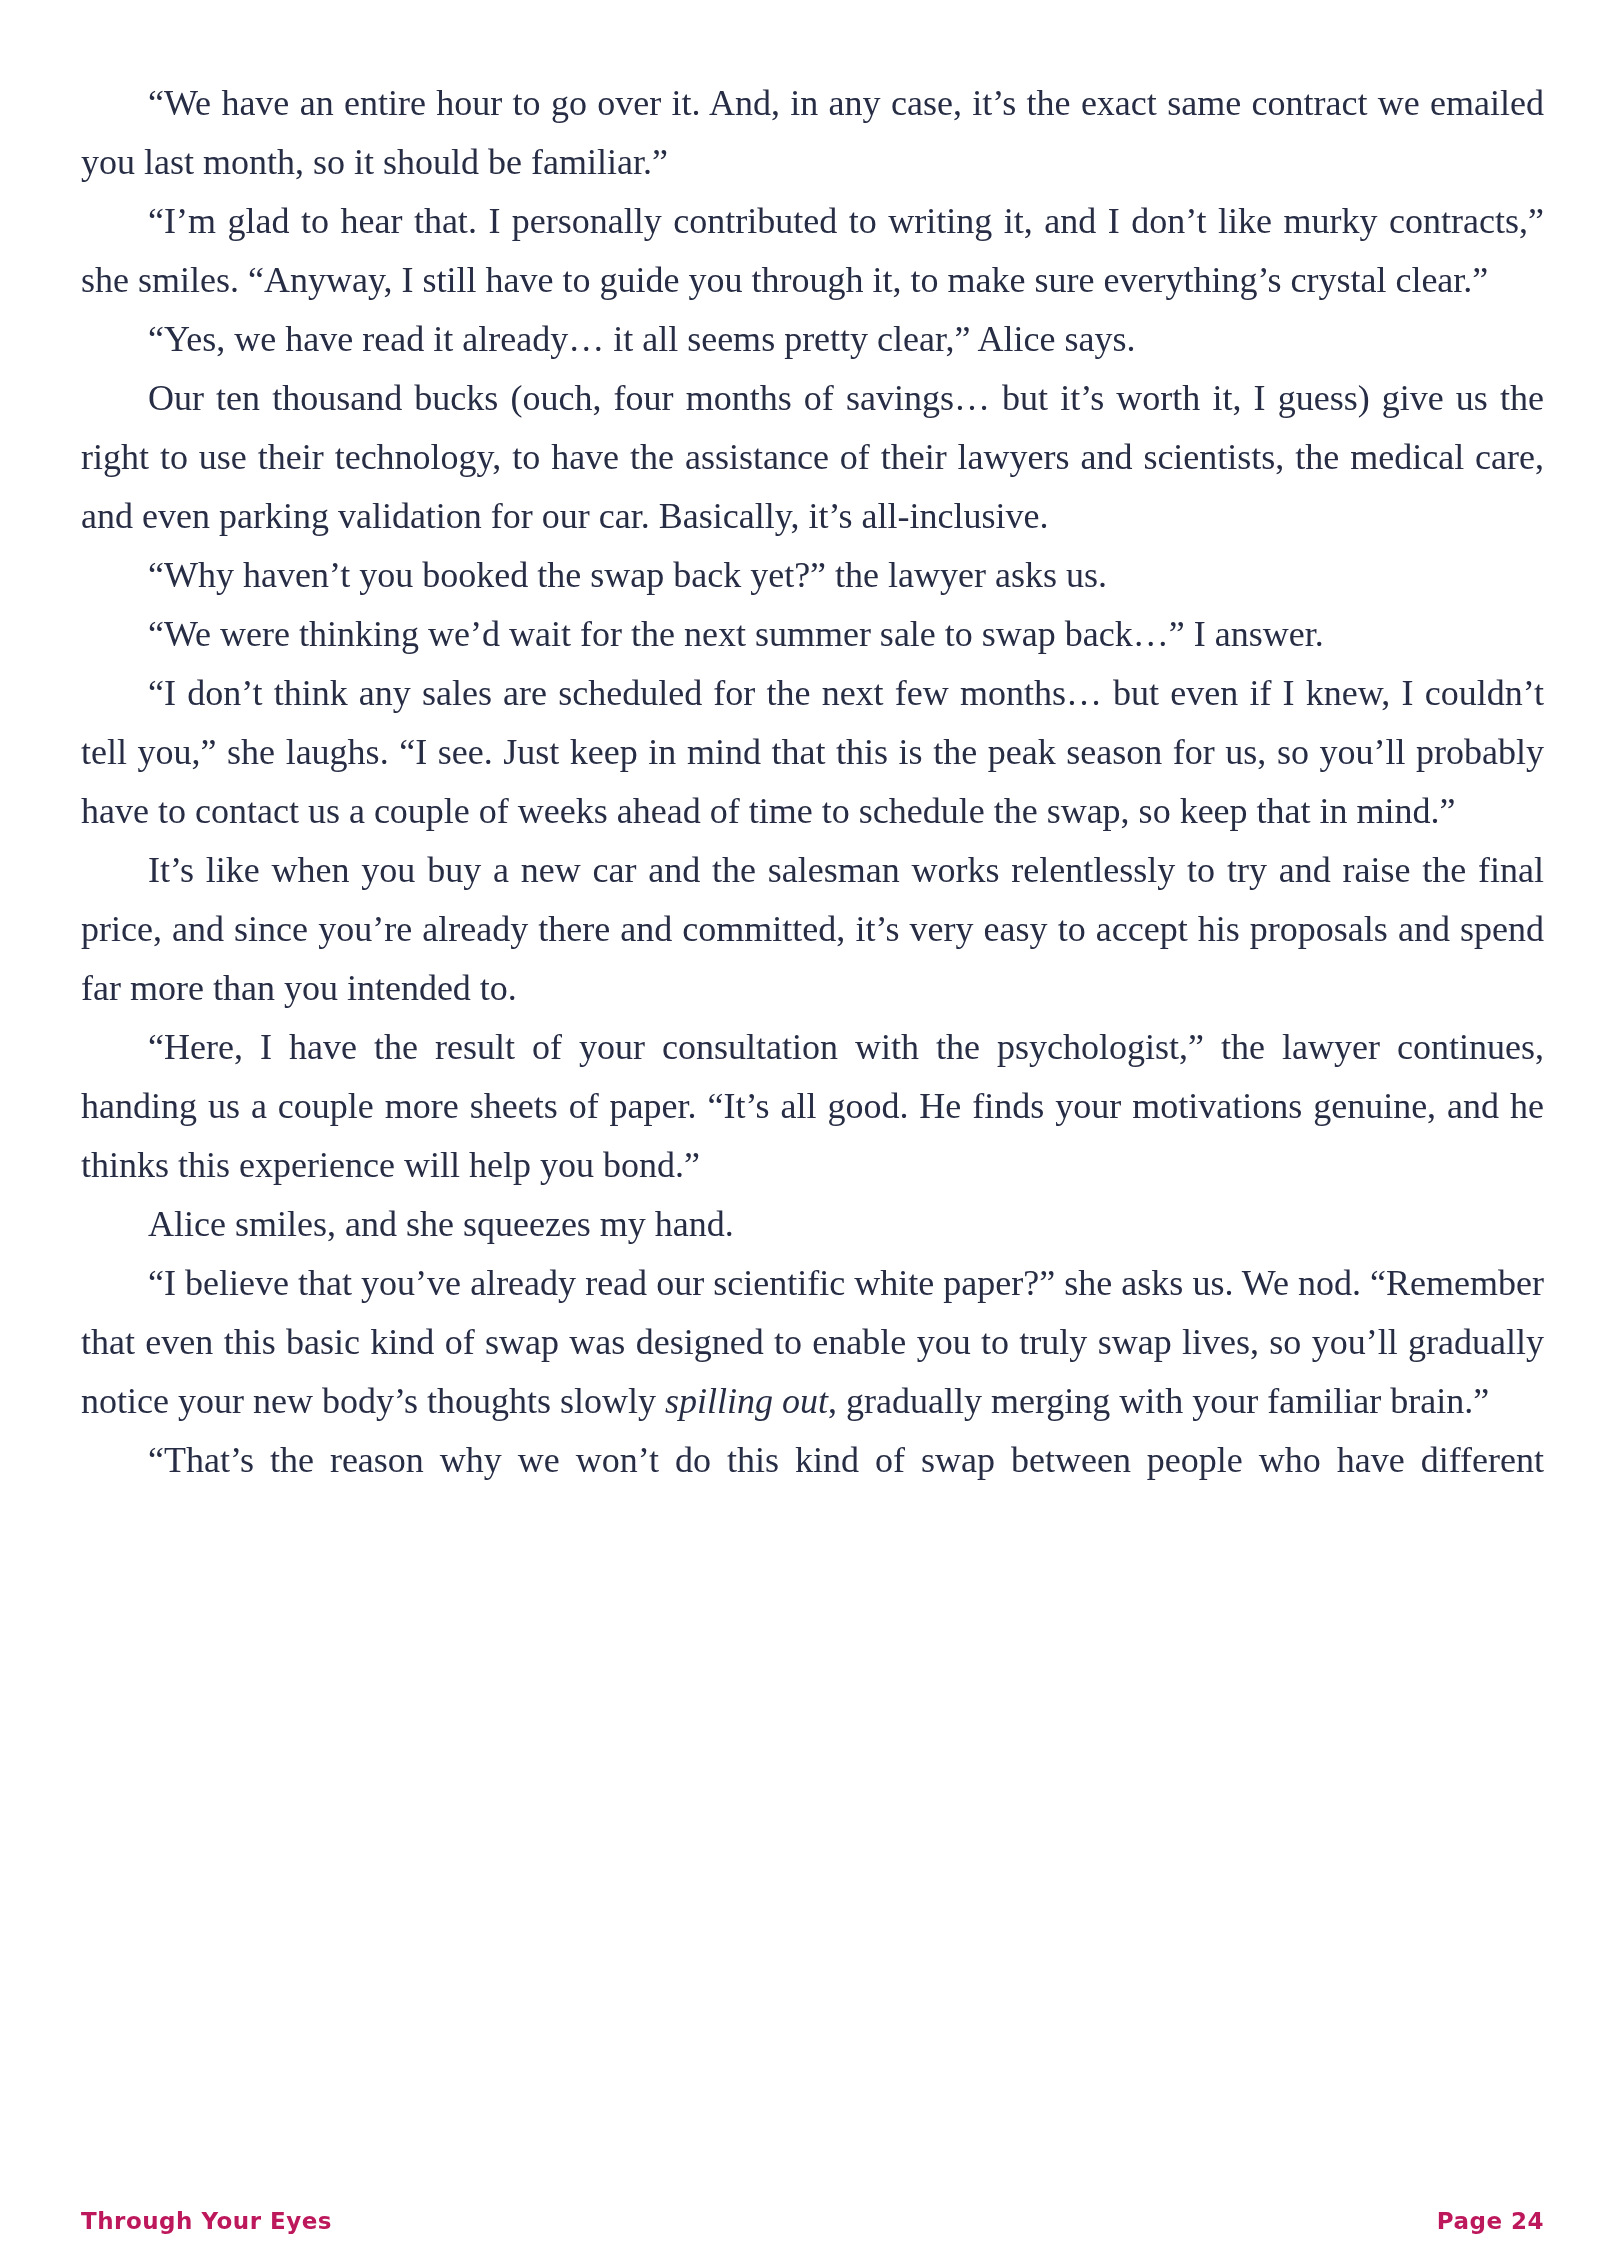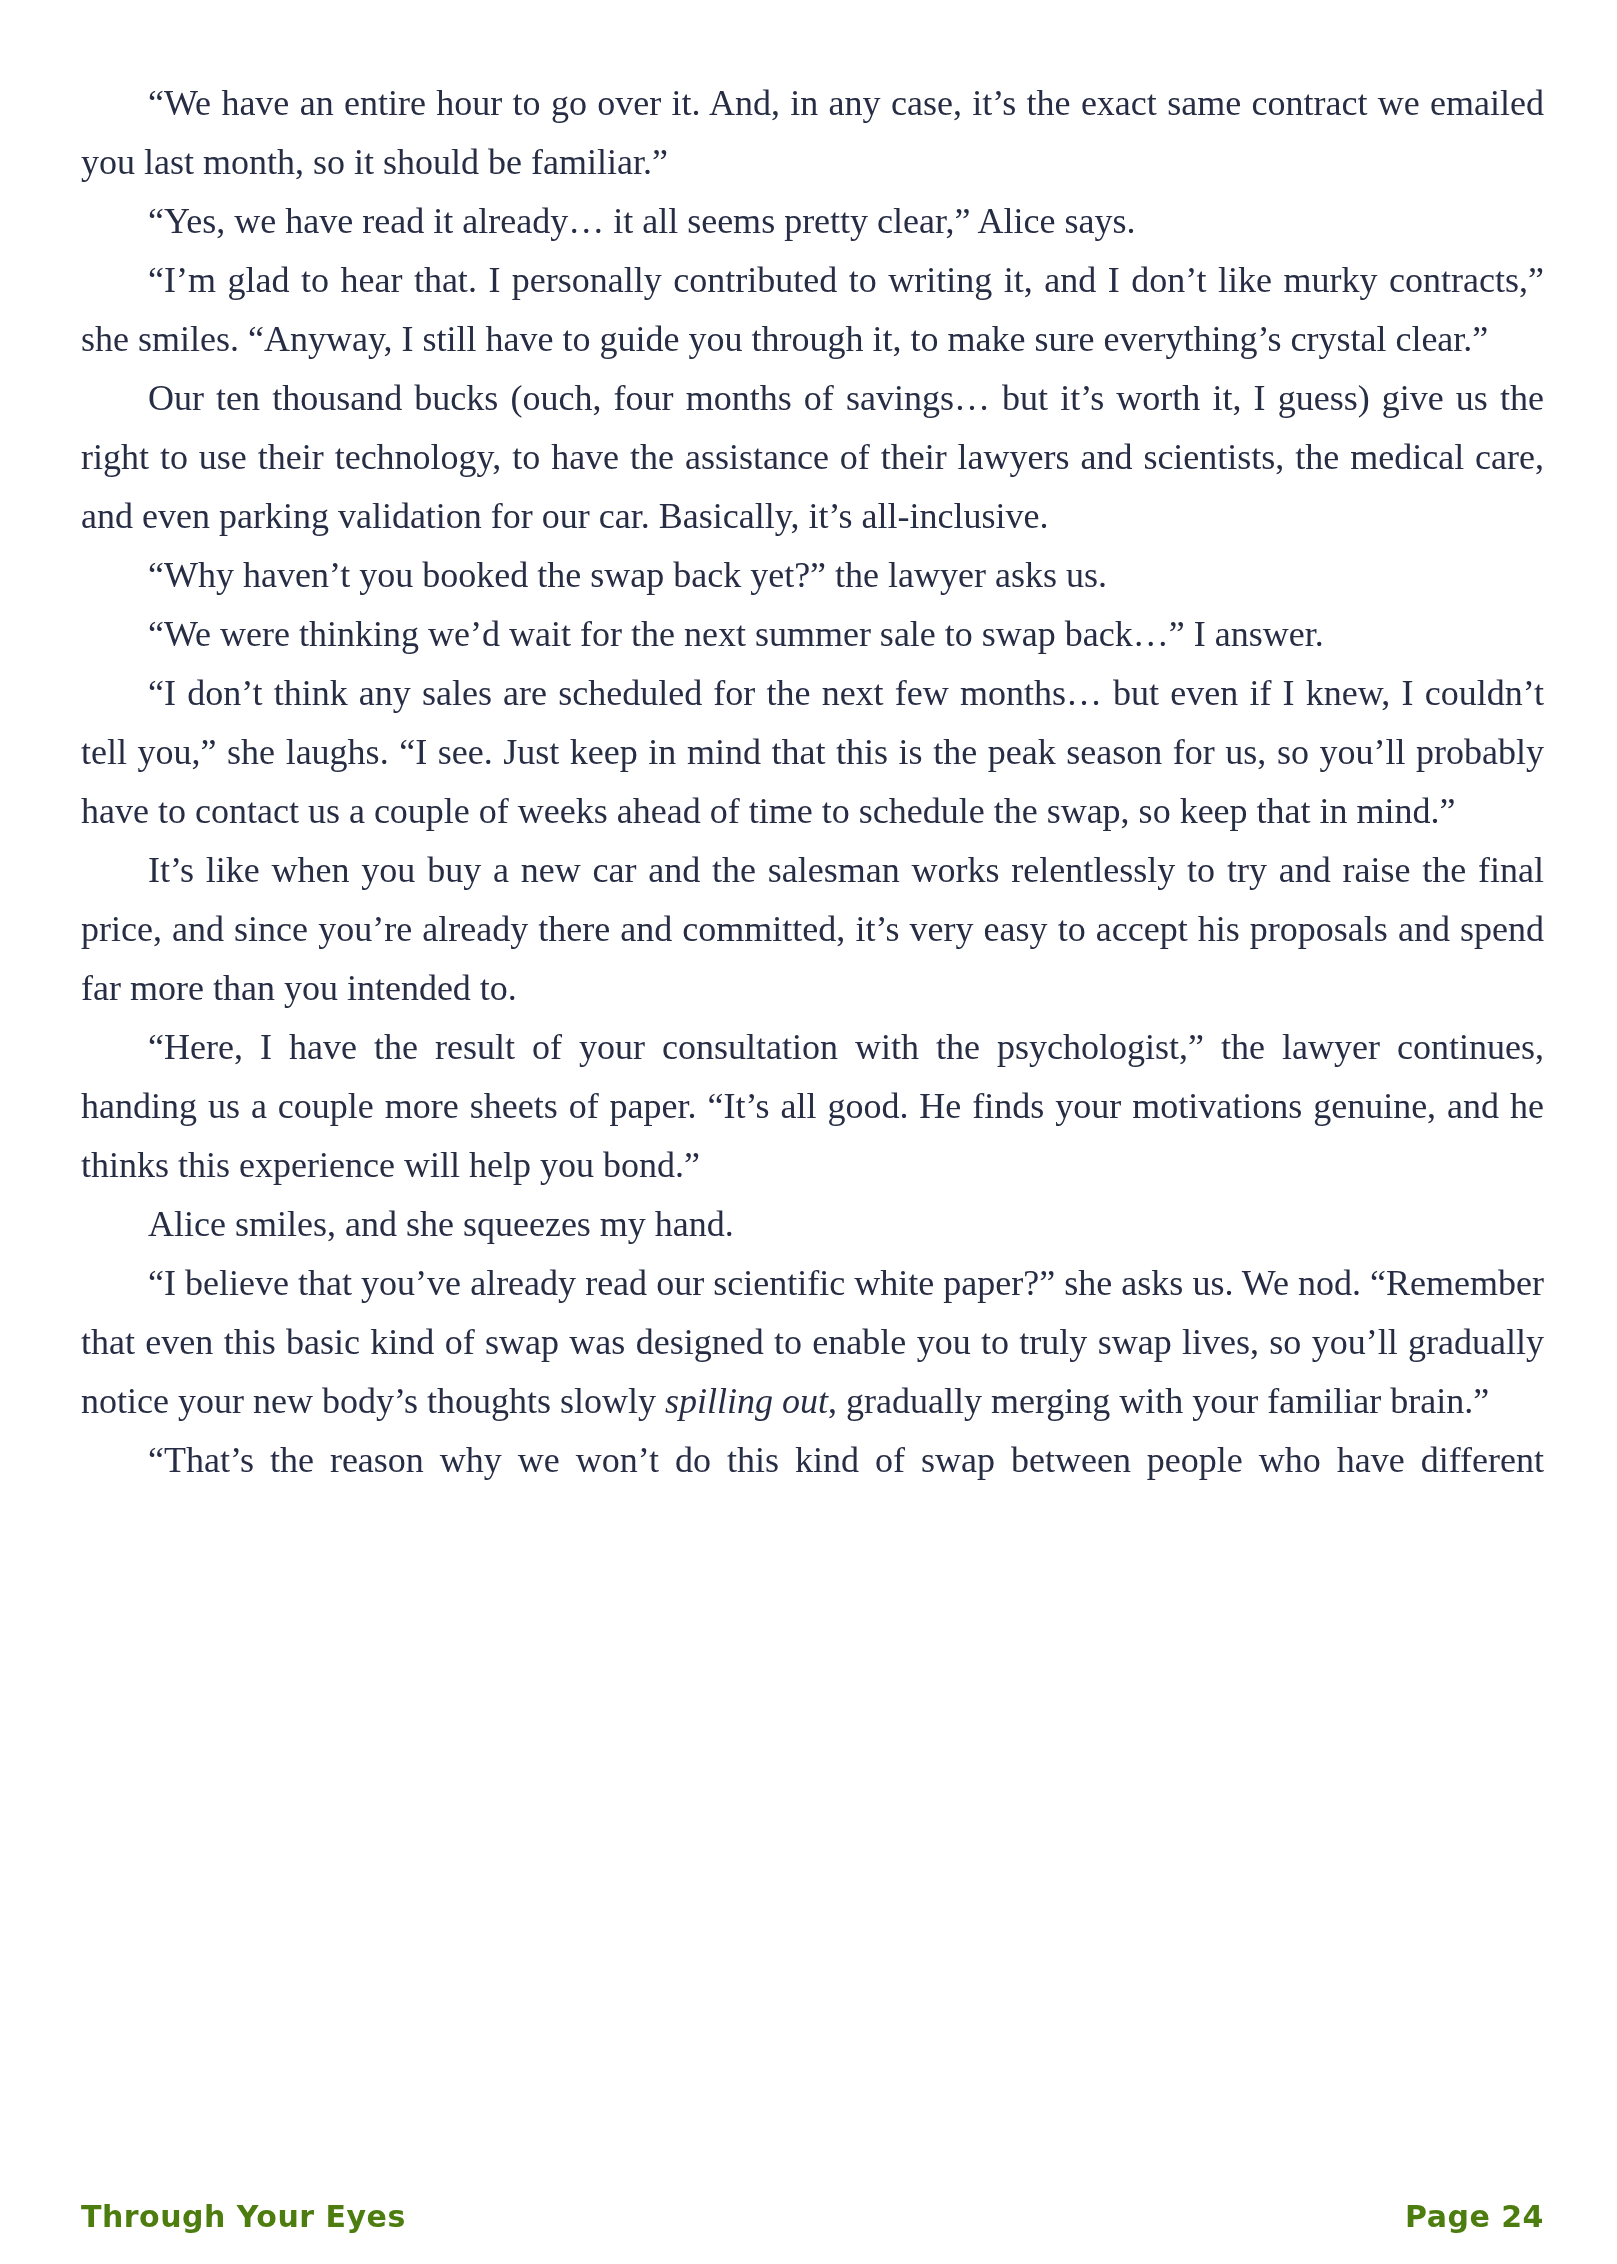--- a/index.html
+++ b/index.html
@@ -18,40 +18,40 @@
   .para { margin: 0; text-indent: 67px; }
   .para .em { font-style: italic; }
   .footer {
     position: absolute;
     left: 81px;
     right: 74px;
     top: 2199px;
     height: 35px;
     display: flex;
     justify-content: space-between;
-    align-items: center;
+    align-items: flex-end;
     font-family: "DejaVu Sans", "Liberation Sans", sans-serif;
-    font-size: 30px;
+    font-size: 23px;
     font-weight: bold;
     letter-spacing: 0.5px;
-    color: #4d7c0f;
+    color: #be185d;
   }
 </style>
 </head>
 <body>
 
 <main class="page-body">
   <p class="para">
     <span>“We have an entire hour to go over it. And, in any case, it’s the exact same contract we emailed you last month, so it should be familiar.”</span>
   </p>
   <p class="para">
-    <span>“Yes, we have read it already… it all seems pretty clear,” Alice says.</span>
+    <span>“I’m glad to hear that. I personally contributed to writing it, and I don’t like murky contracts,” she smiles. “Anyway, I still have to guide you through it, to make sure everything’s crystal clear.”</span>
   </p>
   <p class="para">
-    <span>“I’m glad to hear that. I personally contributed to writing it, and I don’t like murky contracts,” she smiles. “Anyway, I still have to guide you through it, to make sure everything’s crystal clear.”</span>
+    <span>“Yes, we have read it already… it all seems pretty clear,” Alice says.</span>
   </p>
   <p class="para">
     <span>Our ten thousand bucks (ouch, four months of savings… but it’s worth it, I guess) give us the right to use their technology, to have the assistance of their lawyers and scientists, the medical care, and even parking validation for our car. Basically, it’s all-inclusive.</span>
   </p>
   <p class="para">
     <span>“Why haven’t you booked the swap back yet?” the lawyer asks us.</span>
   </p>
   <p class="para">
     <span>“We were thinking we’d wait for the next summer sale to swap back…” I answer.</span>
   </p>

